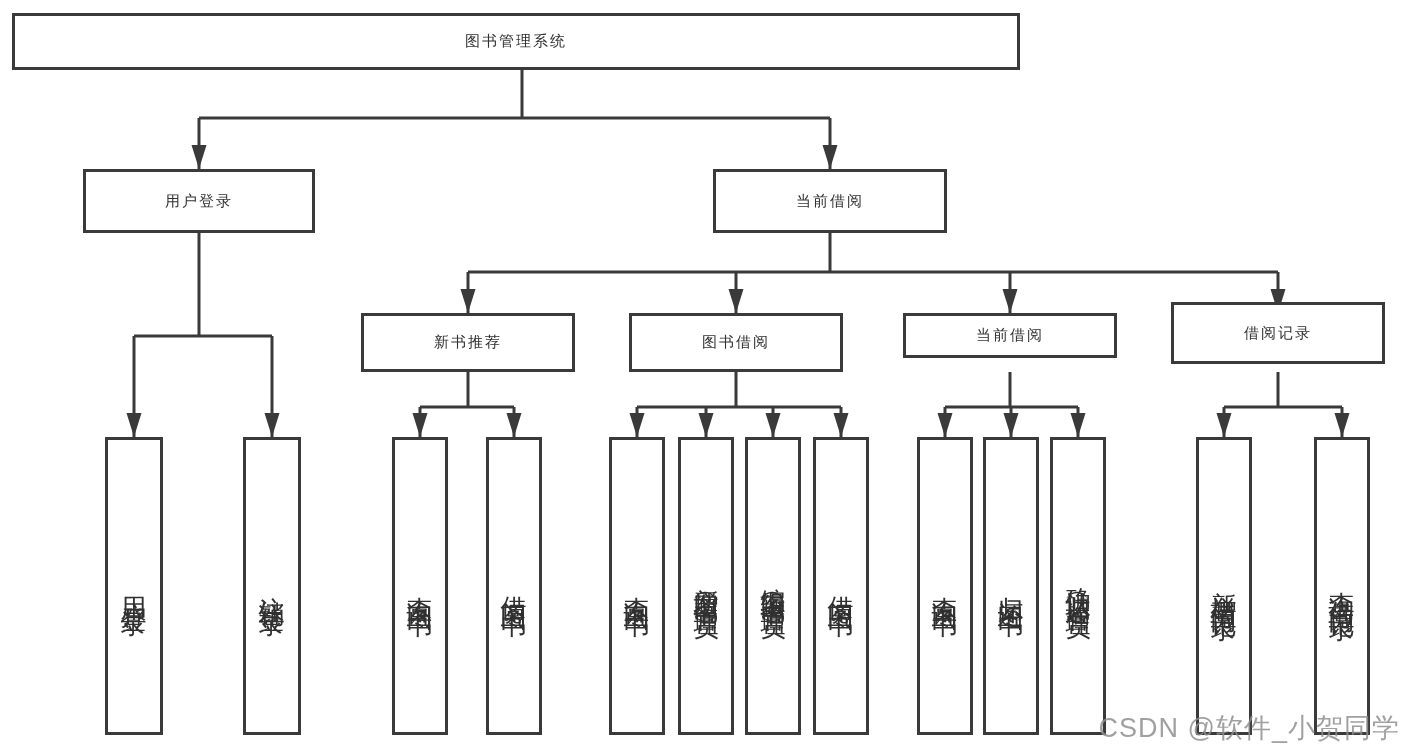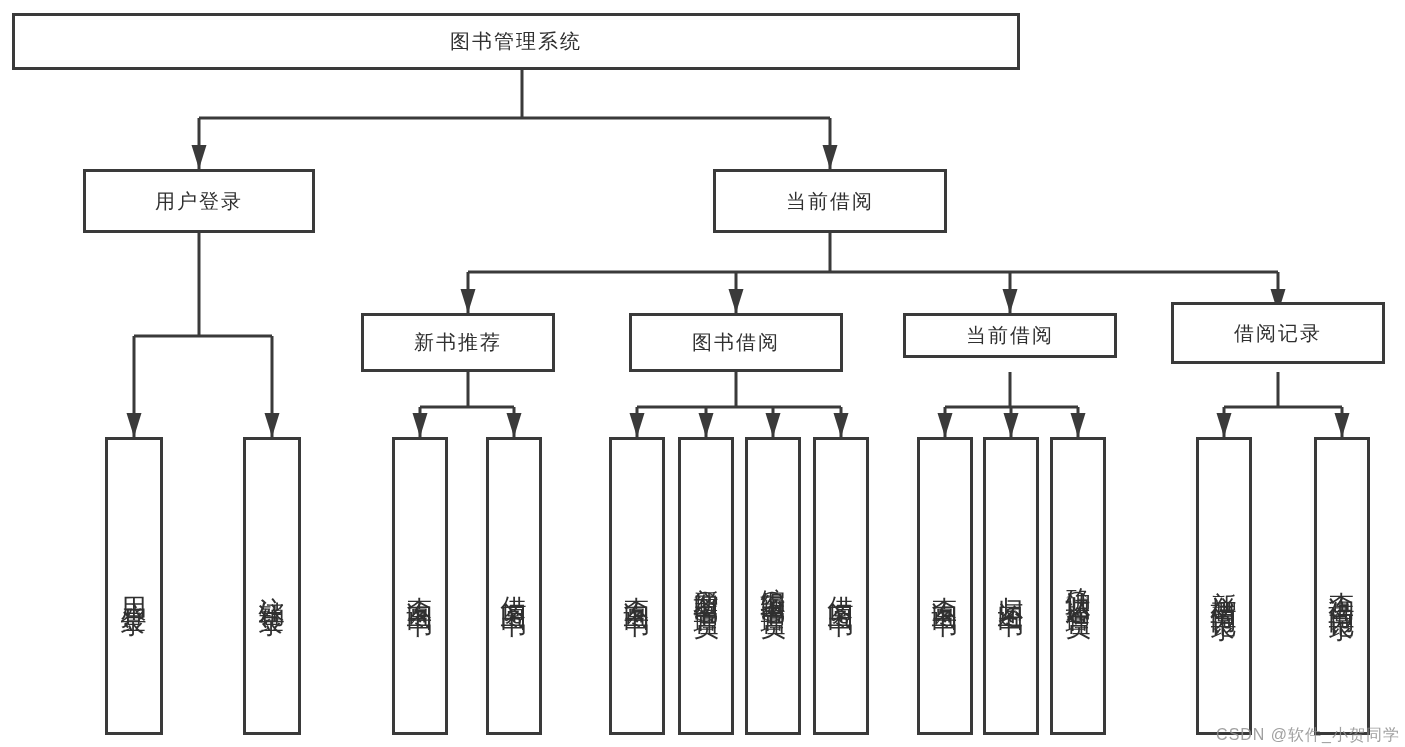--- a/index.html
+++ b/index.html
@@ -5,29 +5,29 @@
   html,body{margin:0;padding:0;background:#fff;}
   .stage{
     position:relative;width:1405px;height:747px;background:#ffffff;
     font-family:"Liberation Sans","DejaVu Sans",sans-serif;overflow:hidden;
   }
   svg.wires{position:absolute;left:0;top:0;z-index:1;}
   .box{
     position:absolute;box-sizing:border-box;border:3px solid #3a3a3a;background:#ffffff;
     display:flex;align-items:center;justify-content:center;color:#303030;z-index:2;
   }
-  .hlabel{font-size:20px;letter-spacing:2px;white-space:nowrap;}
+  .hlabel{font-size:15px;letter-spacing:2px;white-space:nowrap;}
   .vlabel{
     writing-mode:vertical-rl;text-orientation:mixed;
     font-size:26px;letter-spacing:5px;line-height:1;white-space:nowrap;
   }
   .vlabel.long{font-size:25px;letter-spacing:4px;}
   .watermark{
     position:absolute;right:5px;bottom:1px;z-index:5;
-    font-size:16px;letter-spacing:1px;color:rgba(143,143,143,0.85);white-space:nowrap;
+    font-size:27px;letter-spacing:1px;color:rgba(143,143,143,0.85);white-space:nowrap;
   }
 </style>
 </head>
 <body>
 
 <div class="stage">
 
   <svg class="wires" width="1405" height="747" viewBox="0 0 1405 747">
     <g stroke="#3a3a3a" stroke-width="3" fill="none">
       <path d="M522 70 V118 M199 118 H830 M199 118 V169 M830 118 V169"></path>
@@ -65,21 +65,21 @@
     <span class="hlabel">图书管理系统</span>
   </div>
 
   <div class="box" style="left:83px;top:169px;width:232px;height:64px">
     <span class="hlabel">用户登录</span>
   </div>
   <div class="box" style="left:713px;top:169px;width:234px;height:64px">
     <span class="hlabel">当前借阅</span>
   </div>
 
-  <div class="box" style="left:361px;top:313px;width:194px;height:59px">
+  <div class="box" style="left:361px;top:313px;width:214px;height:59px">
     <span class="hlabel">新书推荐</span>
   </div>
   <div class="box" style="left:629px;top:313px;width:214px;height:59px">
     <span class="hlabel">图书借阅</span>
   </div>
   <div class="box" style="left:903px;top:313px;width:214px;height:45px">
     <span class="hlabel">当前借阅</span>
   </div>
   <div class="box" style="left:1171px;top:302px;width:214px;height:62px">
     <span class="hlabel">借阅记录</span>

